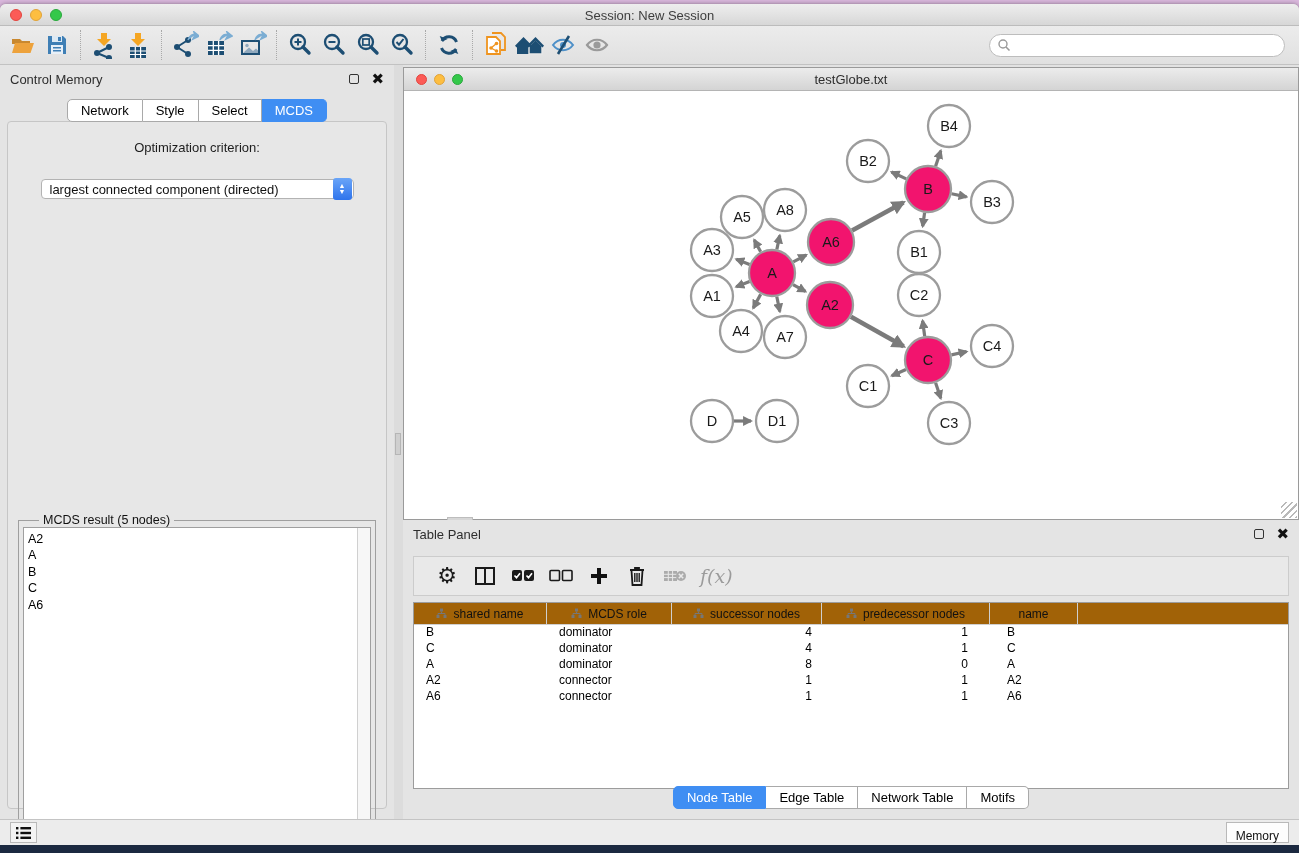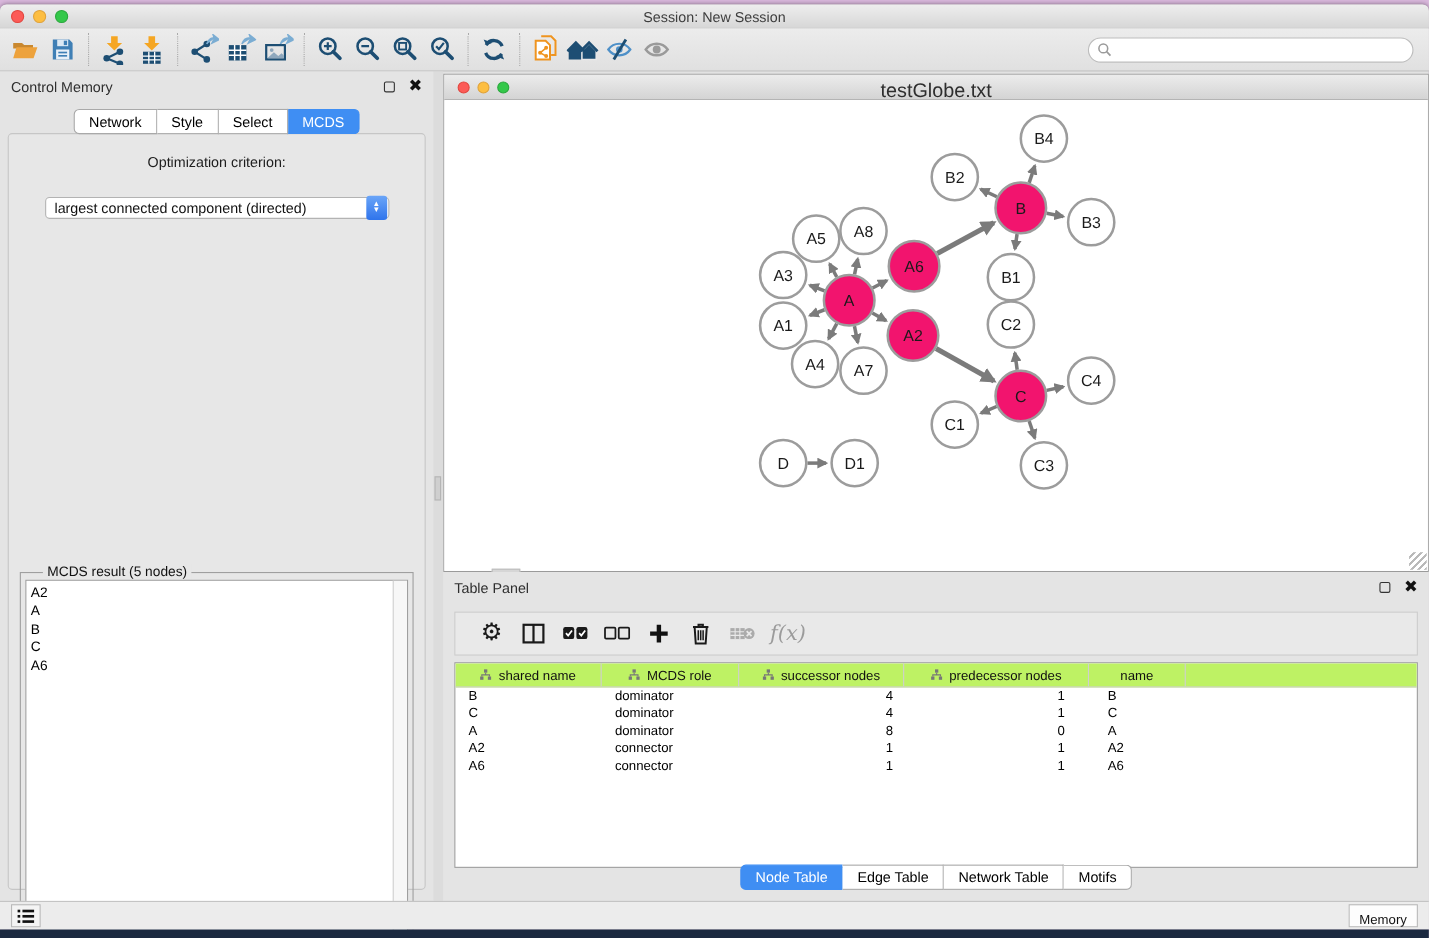--- a/index.html
+++ b/index.html
@@ -50,34 +50,34 @@
 
   
   .v-divider { position:absolute; left:394px; top:61px; width:9px; height:754px; background:#dcdcdc; }
   .v-grip { position:absolute; left:1px; top:368px; width:6px; height:22px; background:#cfcfcf; border:1px solid #b5b5b5; }
 
   
   .net-frame { position:absolute; left:403px; top:63px; width:896px; height:453px; border:1px solid #9a9a9a; background:#fff; }
   .net-titlebar { position:absolute; left:0; top:0; width:100%; height:23px; background:linear-gradient(#ececec,#d4d4d4); border-bottom:1px solid #b4b4b4; }
   .net-titlebar .traffic { top:6px; width:11px; height:11px; }
   .net-titlebar .t-red{left:12px;} .net-titlebar .t-yellow{left:30px;} .net-titlebar .t-green{left:48px;}
-  .net-title { position:absolute; width:100%; top:4px; text-align:center; font-size:18px; color:#2e2e2e; }
+  .net-title { position:absolute; width:100%; top:4px; text-align:center; font-size:13px; color:#2e2e2e; }
   .net-canvas { position:absolute; left:0; top:23px; width:894px; height:428px; background:#fff; }
   .resize-grip { position:absolute; right:1px; bottom:1px; width:16px; height:16px;
      background:repeating-linear-gradient(135deg, transparent 0 3px, #b9b9b9 3px 4.5px); }
   .h-grip { position:absolute; left:447px; top:513px; width:26px; height:6px; background:#d6d6d6; border:1px solid #bdbdbd; }
 
   
   .table-panel { position:absolute; left:403px; top:516px; width:896px; height:299px; background:#e4e4e4; }
   .tp-toolbar { position:absolute; left:10px; top:36px; width:876px; height:40px; background:#e9e9e9; border:1px solid #cccccc; display:flex; align-items:center; padding-left:14px; }
   .tp-btn { width:38px; height:32px; display:flex; align-items:center; justify-content:center; }
   .gear-glyph { font-family:"DejaVu Sans",sans-serif; font-size:22px; color:#1a1a1a; line-height:22px; }
   .fx-label { font-family:"DejaVu Serif",serif; font-style:italic; font-size:19px; color:#9b9b9b; margin-left:6px; }
   .tp-table { position:absolute; left:10px; top:82px; width:876px; height:187px; background:#fff; border:1px solid #9c9c9c; overflow:hidden; }
-  .t-header { display:grid; grid-template-columns:133px 125px 150px 168px 88px 1fr; height:22px; background:#bef264; border-bottom:1px solid #cfcfcf;text-align:right; }
+  .t-header { display:grid; grid-template-columns:133px 125px 150px 168px 88px 1fr; height:22px; background:#a16207; border-bottom:1px solid #cfcfcf;text-align:right; }
   .t-hcell { display:flex; align-items:center; justify-content:center; gap:6px; font-size:12px; color:#111; border-right:1px solid #cfcfcf; overflow:hidden; }
   .t-hcell:last-child { border-right:none; }
   .t-row { display:grid; grid-template-columns:133px 125px 150px 168px 88px 1fr; height:16px; font-size:12px; color:#000; }
   .t-cell { overflow:hidden; white-space:nowrap; }
   .t-cell.c0 { padding-left:12px; }
   .t-cell.c1 { padding-left:12px; }
   .t-cell.c2 { text-align:right; padding-right:10px; }
   .t-cell.c3 { text-align:right; padding-right:22px; }
   .t-cell.c4 { padding-left:17px; }
   .tp-tabs { position:absolute; left:0; bottom:10px; width:100%; display:flex; justify-content:center; }

